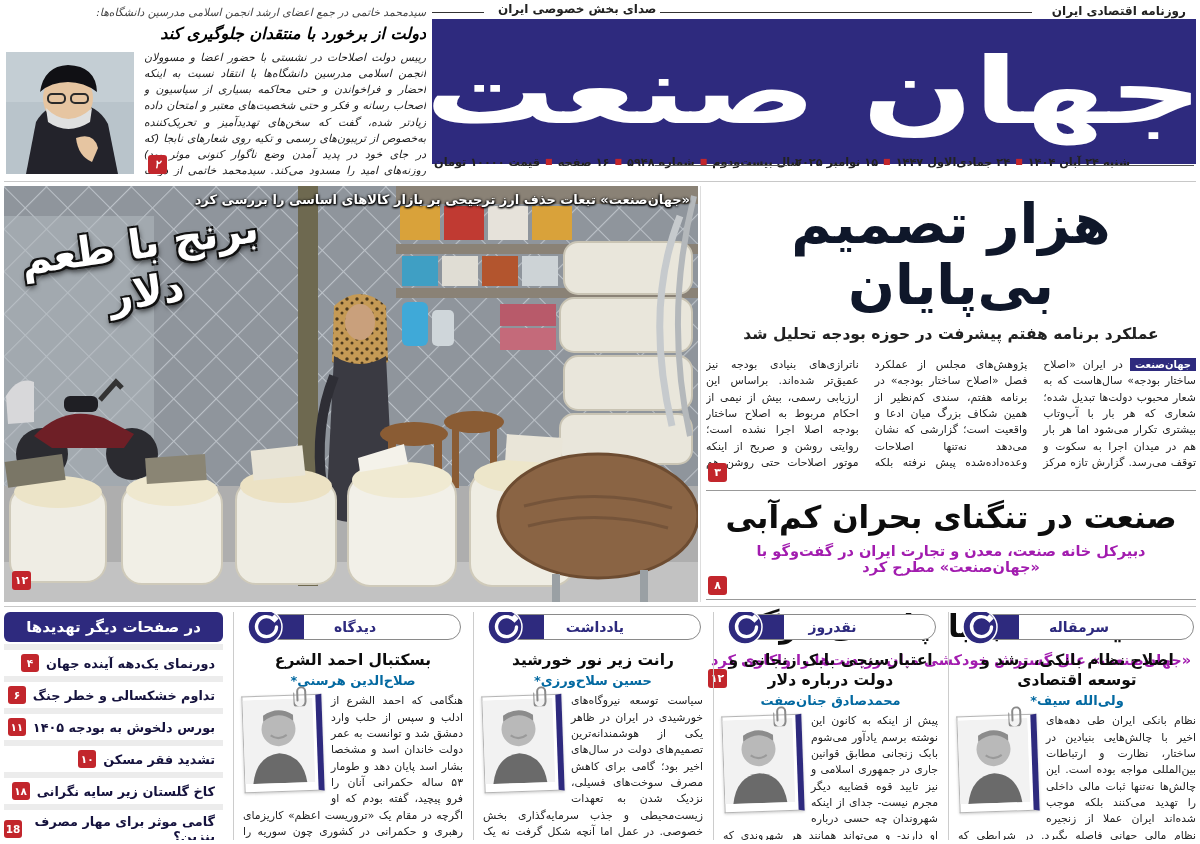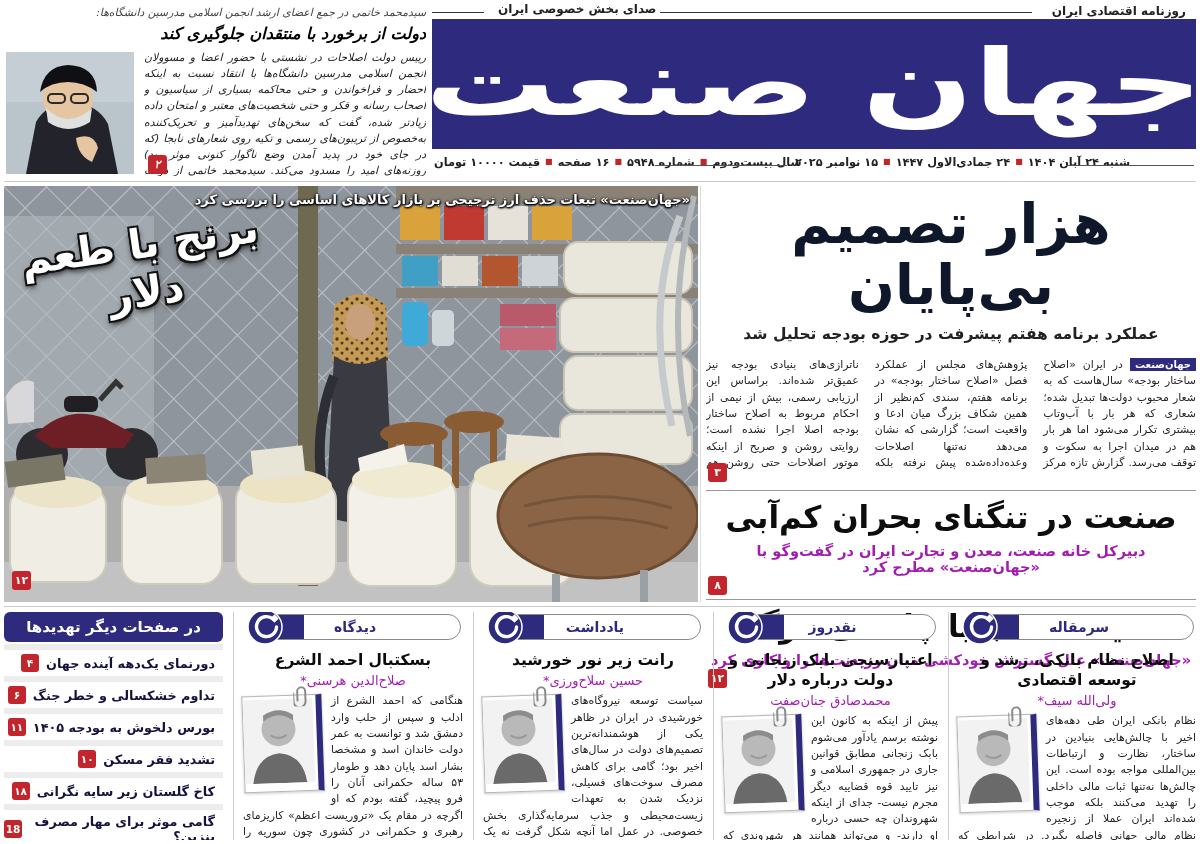--- a/index.html
+++ b/index.html
@@ -9,21 +9,21 @@
           direction:rtl; overflow:hidden; color:#1a1a1a; }
 
   
   .tagline { position:absolute; font-size:12px; font-weight:bold; color:#222; white-space:nowrap; }
   #tagline-right { top:4px; right:14px; }
   #tagline-center { top:2px; left:498px; }
   .tagrule { position:absolute; border-top:1.5px solid #333; height:0; }
   #tagrule-mid { top:12px; left:660px; width:372px; }
   #tagrule-left { top:12px; left:432px; width:52px; }
 
-  #masthead-band { position:absolute; top:19px; left:432px; width:764px; height:130px;
+  #masthead-band { position:absolute; top:19px; left:432px; width:764px; height:145px;
                    background:#2e2a7e; display:flex; align-items:center; justify-content:center;
                    overflow:hidden; }
   #masthead-band .logo-text { color:#fff; font-size:92px; font-weight:bold; line-height:1;
                    display:inline-block; transform:scaleX(1.42); white-space:nowrap; }
 
   .issue-row { position:absolute; top:156px; font-size:11.3px; font-weight:bold; color:#222; white-space:nowrap; }
   #issue-line { left:434px; }
   #date-line  { left:795px; }
   .sep { color:#c2262c; font-size:8px; vertical-align:2px; margin:0 5px; }
   .daterule { position:absolute; top:165px; border-top:1px solid #555; height:0; }
@@ -80,21 +80,21 @@
   .bcol { position:relative; overflow:hidden; border-left:1px solid #ccc; padding-left:9px; }
 
   .pill { position:relative; height:26px; border:1.5px solid #8a8a8a; border-radius:13px; margin:2px 2px 0 6px;
           display:flex; align-items:center; justify-content:center; background:#fff; }
   .pill-cap { position:absolute; left:12px; top:0; bottom:0; width:42px; background:#2e2a7e;
               border-radius:13px 0 0 13px; }
   .pill-circle { position:absolute; left:-3px; top:-6px; width:36px; height:36px; }
   .pill-label { font-size:14px; font-weight:bold; color:#2e2a7e; z-index:1; }
 
   .bcol-headline { font-size:15.5px; font-weight:bold; text-align:center; color:#0c0c0c; margin:10px 0 3px; line-height:1.3; }
-  .bcol-author { font-size:13px; font-weight:normal; text-align:center; color:#a21caf; margin-bottom:5px; }
+  .bcol-author { font-size:13px; font-weight:bold; text-align:center; color:#0369a1; margin-bottom:5px; }
   .bcol-body { font-size:10.9px; line-height:1.5; text-align:justify; color:#222; }
   .photo-card { float:left; position:relative; width:80px; margin:2px 8px 4px 0; background:#fff;
                 border:1px solid #b5b5b5; border-right:6px solid #2e2a7e; padding:3px; transform:rotate(-2deg);
                 box-shadow:0 1px 3px rgba(0,0,0,.2); }
   .clip { position:absolute; top:-9px; right:6px; }
 
   
   #sidebar { border-left:none; padding-left:0; }
   #sb-head { height:30px; background:#2e2a7e; color:#fff; border-radius:6px; display:flex; align-items:center;
              justify-content:center; font-size:15px; font-weight:bold; margin-bottom:2px; }

